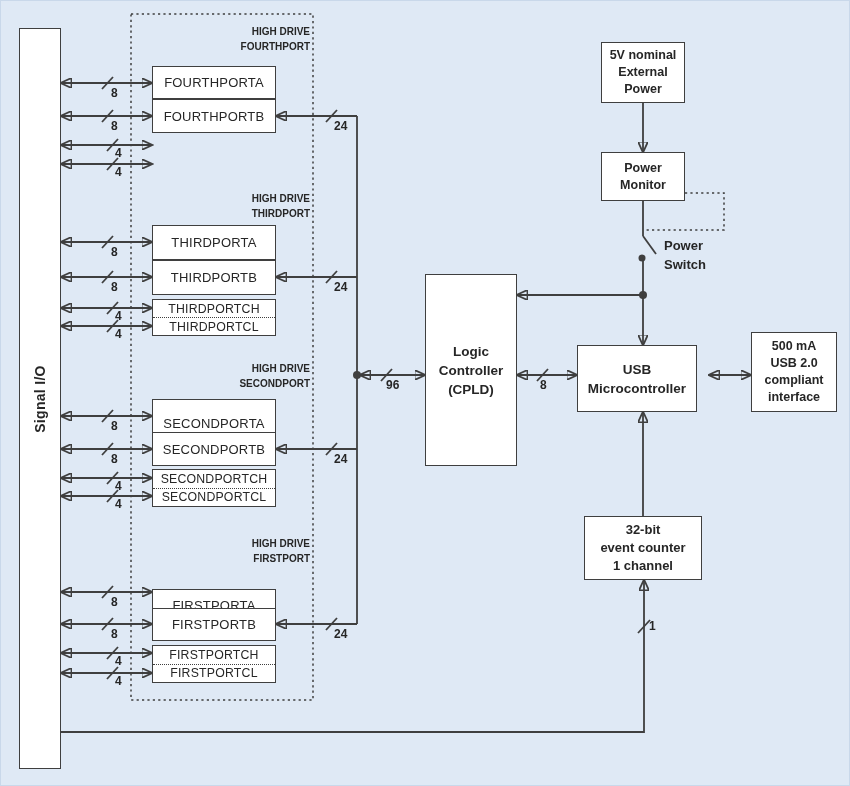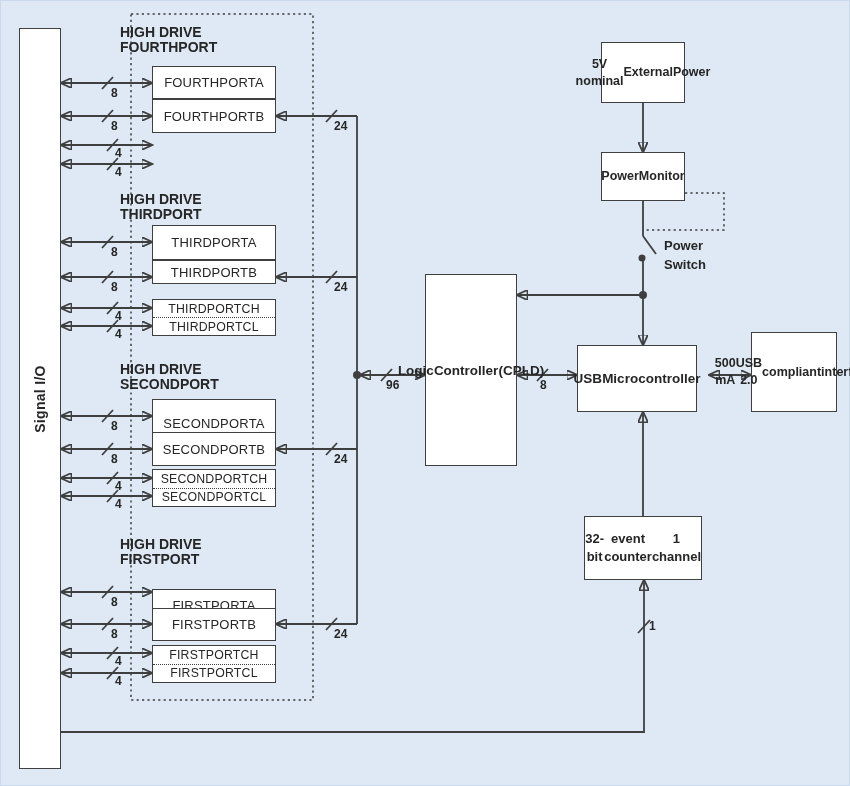--- a/index.html
+++ b/index.html
@@ -11,24 +11,24 @@
   #wires{position:absolute;left:0;top:0;width:850px;height:786px}
   #wires line,#wires path,#wires rect{stroke:var(--line,#3f3f3f);stroke-width:1.8;fill:none}
   #wires .dt{stroke-dasharray:2.2 3.2;stroke-width:1.5}
   #wires .dot{fill:var(--line,#3f3f3f);stroke:none}
   .box{position:absolute;background:var(--box-fill,#fff);border:1.8px solid var(--line,#3f3f3f);
     display:flex;align-items:center;justify-content:center;text-align:center}
   .pbox{left:152px;width:124px;font-size:13px;letter-spacing:.2px}
   .chcl{flex-direction:column;align-items:stretch;font-size:12.3px}
   .chcl .half{flex:1;display:flex;align-items:center;justify-content:center}
   .chcl .ch{border-bottom:1.5px dotted var(--line,#3f3f3f)}
-  .gtitle{position:absolute;left:120px;width:160px;text-align:left;
-    font-weight:bold;font-size:14px;line-height:14.5px}
+  .gtitle{position:absolute;left:150px;width:160px;text-align:right;
+    font-weight:bold;font-size:10px;line-height:14.5px}
   .gtitle span{display:block}
-  .block{flex-direction:row;font-weight:bold;font-size:13.5px;line-height:19px}
+  .block{flex-direction:column;font-weight:bold;font-size:13.5px;line-height:19px}
   .block span{display:block}
   .sm{font-size:12.5px;line-height:17px}
   .num{position:absolute;font-weight:bold;font-size:12px;line-height:12px}
   .freelabel{position:absolute;font-weight:bold;font-size:13px;line-height:19px;text-align:left}
   .freelabel span{display:block}
   .vtext{transform:rotate(-90deg);font-weight:bold;font-size:14px;
     white-space:nowrap;letter-spacing:.3px}
 </style>
 </head>
 <body>
@@ -137,21 +137,21 @@
     <span>FOURTHPORTB</span>
   </div>
 
   <div class="gtitle" style="top:192px">
     <span>HIGH DRIVE</span>
     <span>THIRDPORT</span>
   </div>
   <div class="box pbox" style="top:225px;height:35px">
     <span>THIRDPORTA</span>
   </div>
-  <div class="box pbox" style="top:260px;height:24px">
+  <div class="box pbox" style="top:260px;height:35px">
     <span>THIRDPORTB</span>
   </div>
   <div class="box pbox chcl" style="top:299px;height:37px">
     <div class="half ch">
       <span>THIRDPORTCH</span>
     </div>
     <div class="half">
       <span>THIRDPORTCL</span>
     </div>
   </div>

